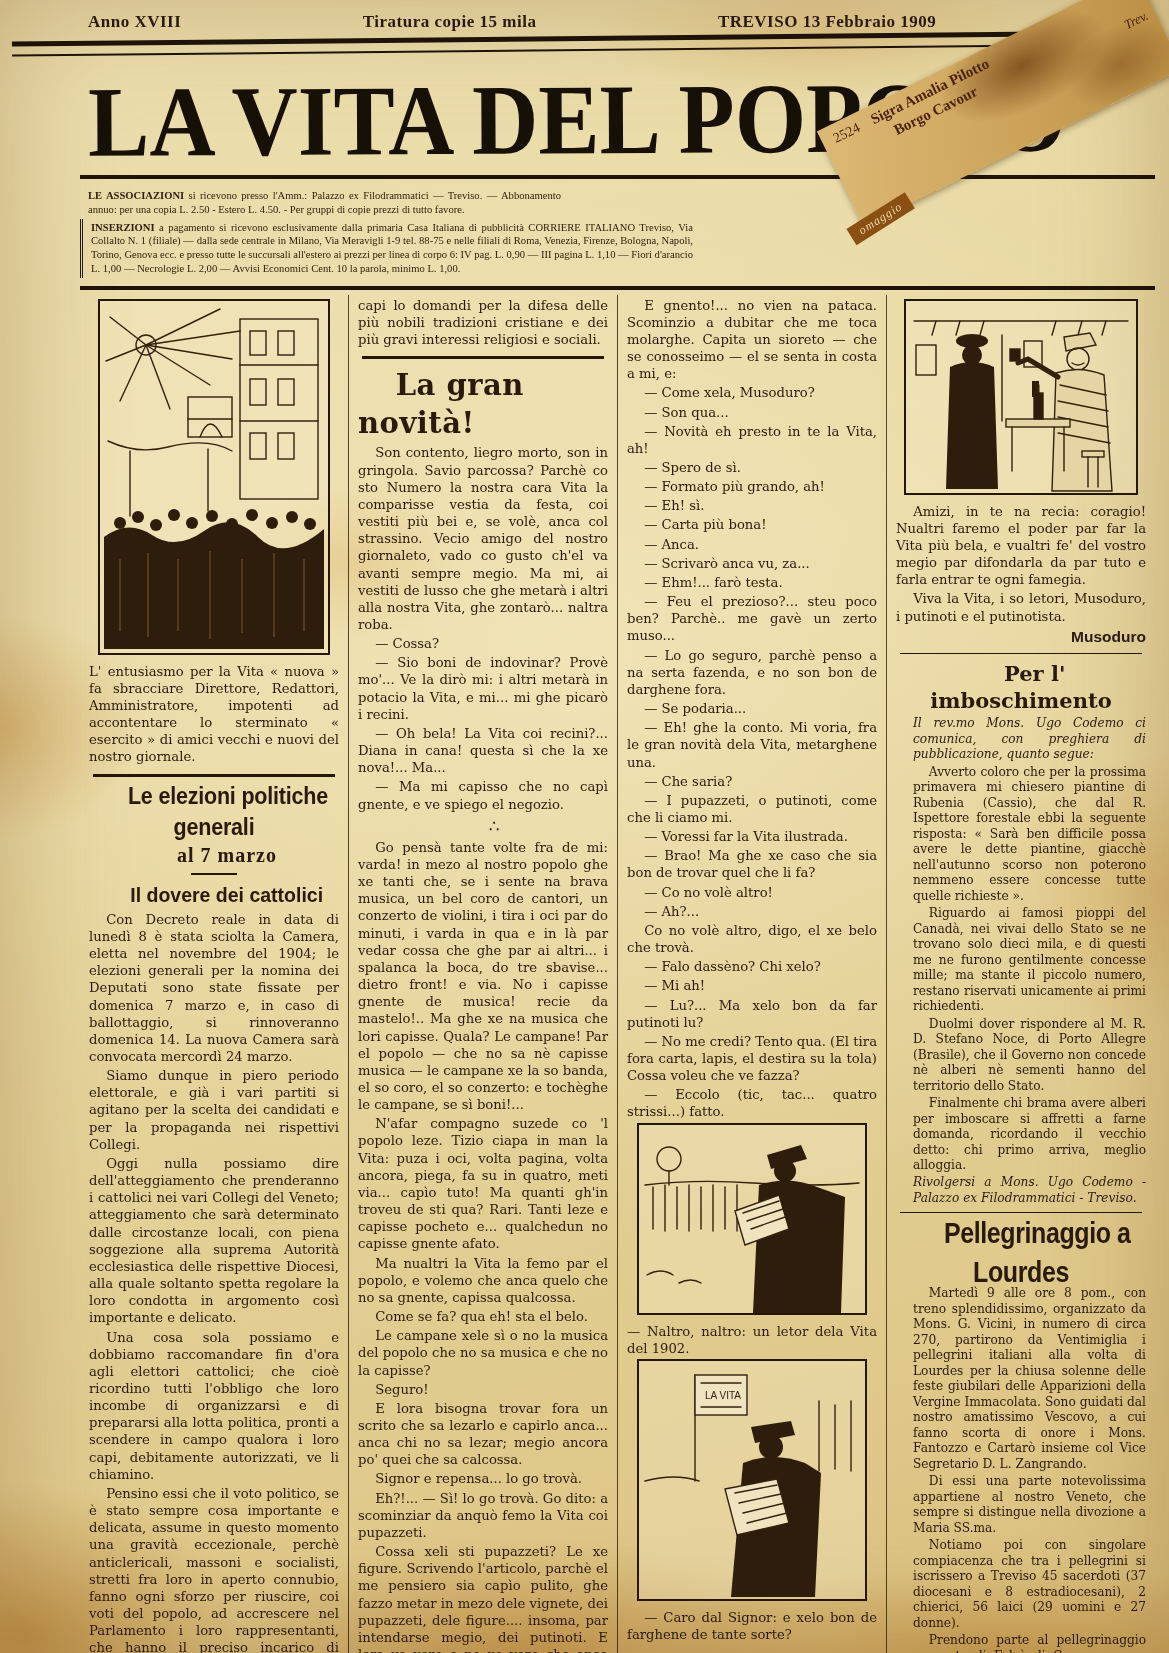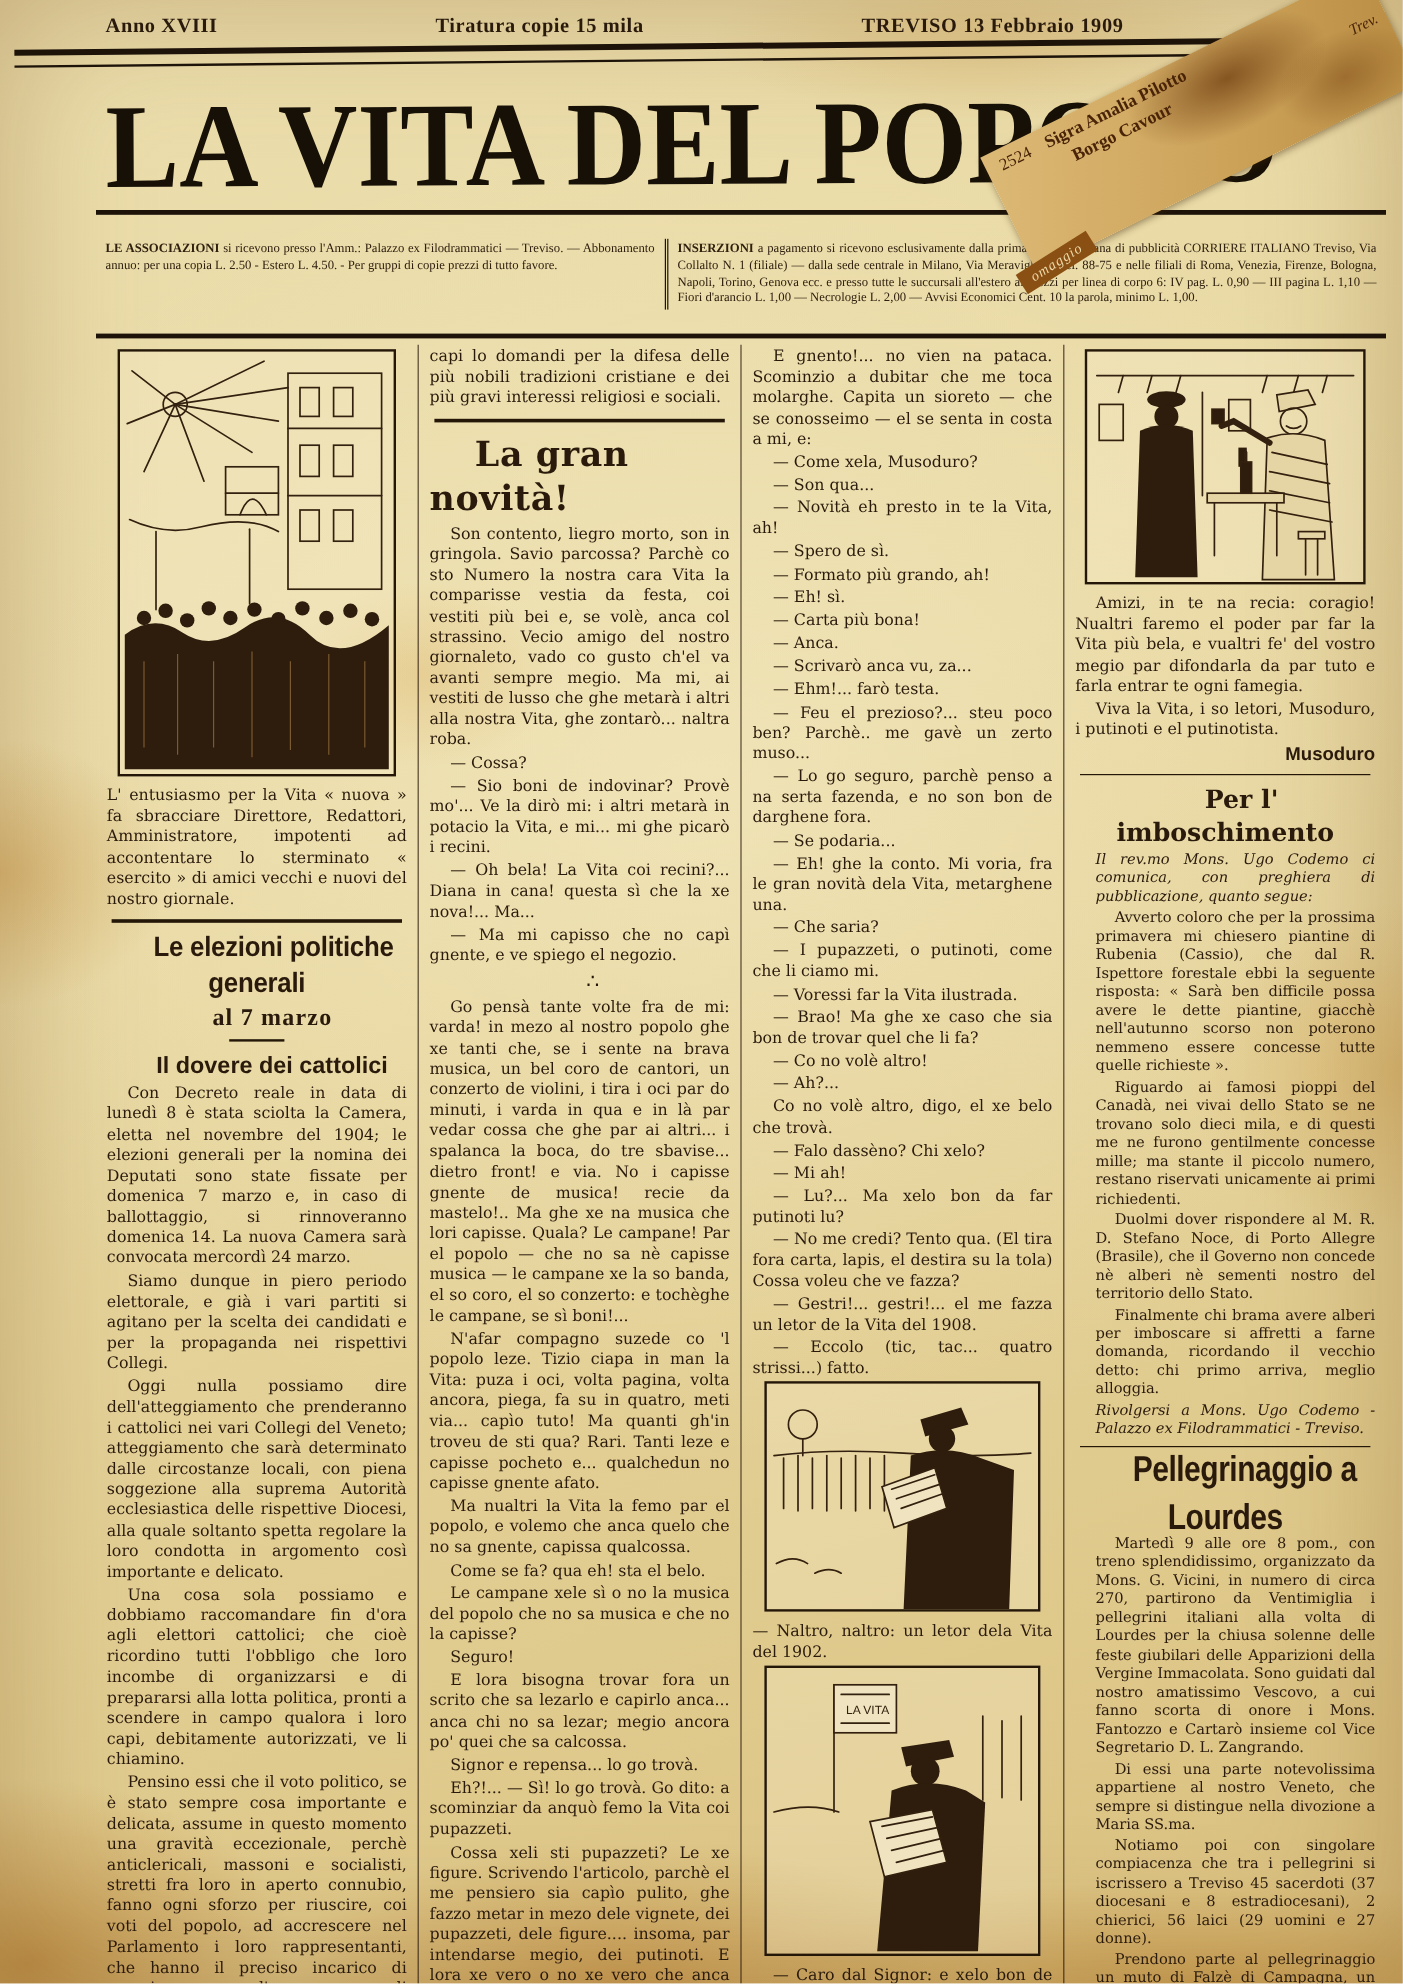--- a/index.html
+++ b/index.html
@@ -51,23 +51,23 @@
   .stamp .row2{font-size:15px;font-weight:bold;margin:3px 0 0 58px;}
   .stamp .city{position:absolute;right:8px;top:34px;font-size:13px;font-style:italic;}
   .stamp .omaggio{
     position:absolute;left:-16px;bottom:-10px;
     background:#8a4f12;color:#ecd8a8;font-size:12px;font-style:italic;
     padding:2px 10px;transform:rotate(-6deg);letter-spacing:1px;
   }
   .infobox{
     display:flex;margin:0 14px 0 80px;
     border-top:4px solid #1d1309;border-bottom:4px solid #1d1309;
-    padding:20px 0;
+    padding:8px 0;
     font-family:"Liberation Serif",serif;font-size:10.6px;line-height:1.3;
-    text-align:justify;color:#30200f;
+    text-align:justify;color:#30200f;flex-direction:column;
   }
   .infobox .cell{padding:2px 8px;}
   .infobox .cl{width:44%;}
   .infobox .cr{width:56%;border-left:3px double #1d1309;}
   .lead-bold{font-weight:bold;}
   .content{
     display:flex;align-items:stretch;
     margin:5px 14px 0 80px;height:1408px;overflow:hidden;
   }
   .col{
@@ -277,21 +277,20 @@
       <p>— I pupazzeti, o putinoti, come che li ciamo mi.</p>
       <p>— Voressi far la Vita ilustrada.</p>
       <p>— Brao! Ma ghe xe caso che sia bon de trovar quel che li fa?</p>
       <p>— Co no volè altro!</p>
       <p>— Ah?...</p>
       <p>Co no volè altro, digo, el xe belo che trovà.</p>
       <p>— Falo dassèno? Chi xelo?</p>
       <p>— Mi ah!</p>
       <p>— Lu?... Ma xelo bon da far putinoti lu?</p>
       <p>— No me credi? Tento qua. (El tira fora carta, lapis, el destira su la tola) Cossa voleu che ve fazza?</p>
-      <p>— Gestri!... gestri!... el me fazza un letor de la Vita del 1908.</p>
       <p>— Eccolo (tic, tac... quatro strissi...) fatto.</p>
 
       <div class="illus" style="width:226px">
         <svg width="226" height="188" viewBox="0 0 226 188">
           <g class="eng">
             <path d="M6 60 q50 -6 108 -2 q60 4 106 0"></path>
             <line x1="14" y1="62" x2="14" y2="104"></line>
               <line x1="26" y1="60" x2="26" y2="106"></line>
             <line x1="38" y1="62" x2="38" y2="104"></line>
               <line x1="50" y1="60" x2="50" y2="106"></line>
@@ -396,21 +395,21 @@
       <p>Amizi, in te na recia: coragio! Nualtri faremo el poder par far la Vita più bela, e vualtri fe' del vostro megio par difondarla da par tuto e farla entrar te ogni famegia.</p>
       <p>Viva la Vita, i so letori, Musoduro, i putinoti e el putinotista.</p>
       <p class="sig">Musoduro</p>
       <div class="rule-thin"></div>
 
       <p class="head-imbosch">Per l' imboschimento</p>
       <div class="small4">
         <p class="ital noind">Il rev.mo Mons. Ugo Codemo ci comunica, con preghiera di pubblicazione, quanto segue:</p>
         <p>Avverto coloro che per la prossima primavera mi chiesero piantine di Rubenia (Cassio), che dal R. Ispettore forestale ebbi la seguente risposta: « Sarà ben difficile possa avere le dette piantine, giacchè nell'autunno scorso non poterono nemmeno essere concesse tutte quelle richieste ».</p>
         <p>Riguardo ai famosi pioppi del Canadà, nei vivai dello Stato se ne trovano solo dieci mila, e di questi me ne furono gentilmente concesse mille; ma stante il piccolo numero, restano riservati unicamente ai primi richiedenti.</p>
-        <p>Duolmi dover rispondere al M. R. D. Stefano Noce, di Porto Allegre (Brasile), che il Governo non concede nè alberi nè sementi nostro del territorio dello Stato.</p>
+        <p>Duolmi dover rispondere al M. R. D. Stefano Noce, di Porto Allegre (Brasile), che il Governo non concede nè alberi nè sementi hanno del territorio dello Stato.</p>
         <p>Finalmente chi brama avere alberi per imboscare si affretti a farne domanda, ricordando il vecchio detto: chi primo arriva, meglio alloggia.</p>
         <p class="ital noind">Rivolgersi a Mons. Ugo Codemo - Palazzo ex Filodrammatici - Treviso.</p>
       </div>
       <div class="rule-thin"></div>
 
       <p class="head-lourdes">Pellegrinaggio a Lourdes</p>
       <div class="small4">
         <p>Martedì 9 alle ore 8 pom., con treno splendidissimo, organizzato da Mons. G. Vicini, in numero di circa 270, partirono da Ventimiglia i pellegrini italiani alla volta di Lourdes per la chiusa solenne delle feste giubilari delle Apparizioni della Vergine Immacolata. Sono guidati dal nostro amatissimo Vescovo, a cui fanno scorta di onore i Mons. Fantozzo e Cartarò insieme col Vice Segretario D. L. Zangrando.</p>
         <p>Di essi una parte notevolissima appartiene al nostro Veneto, che sempre si distingue nella divozione a Maria SS.ma.</p>
         <p>Notiamo poi con singolare compiacenza che tra i pellegrini si iscrissero a Treviso 45 sacerdoti (37 diocesani e 8 estradiocesani), 2 chierici, 56 laici (29 uomini e 27 donne).</p>

